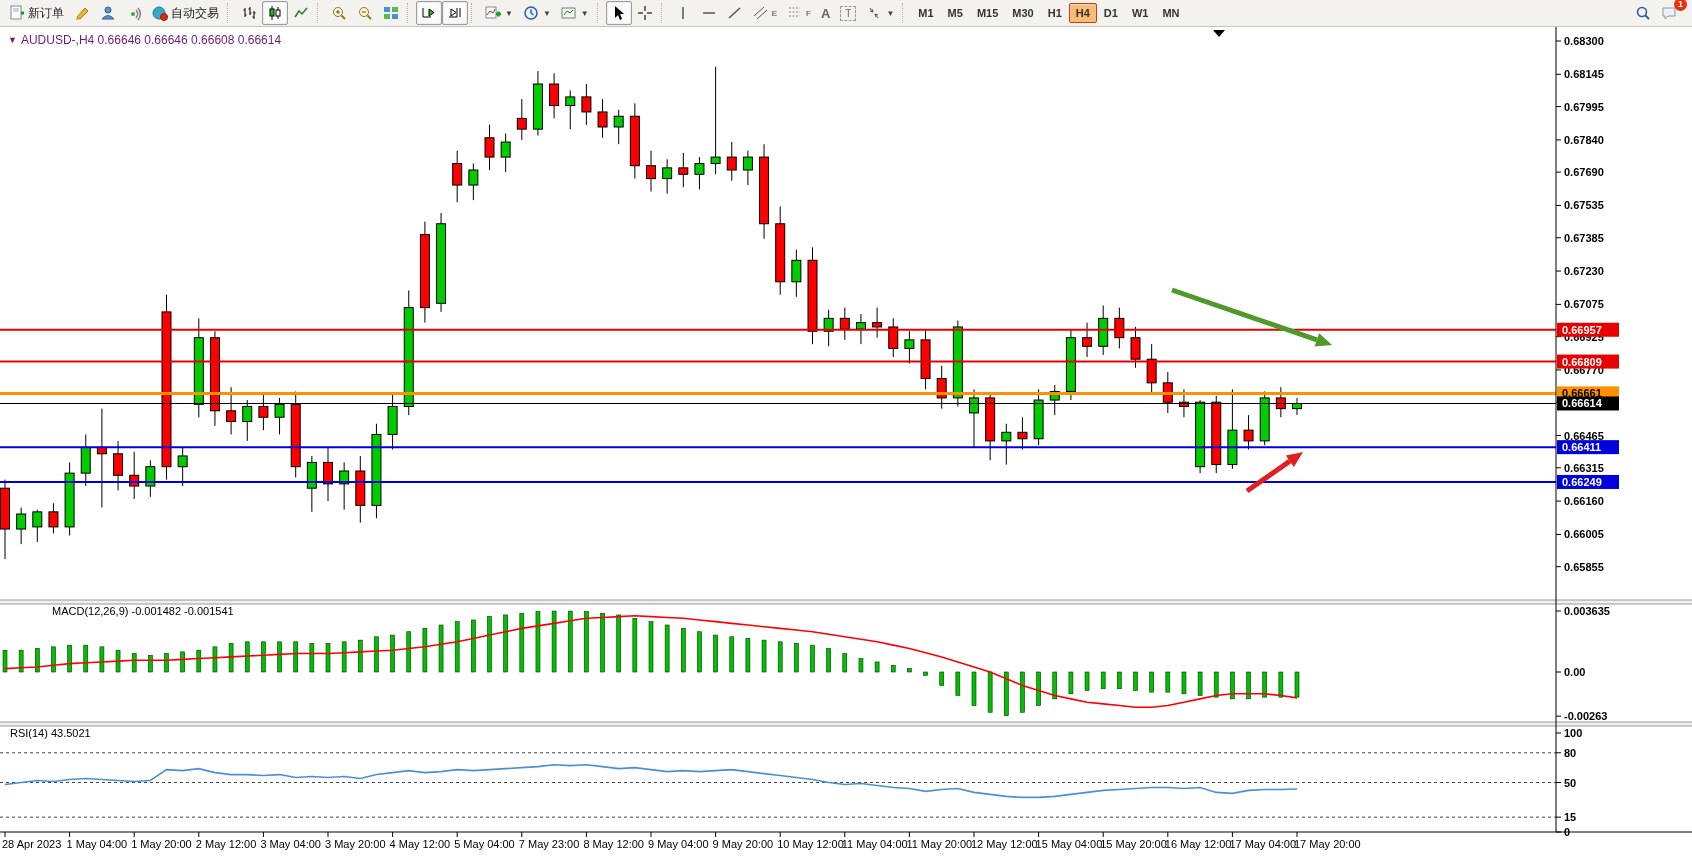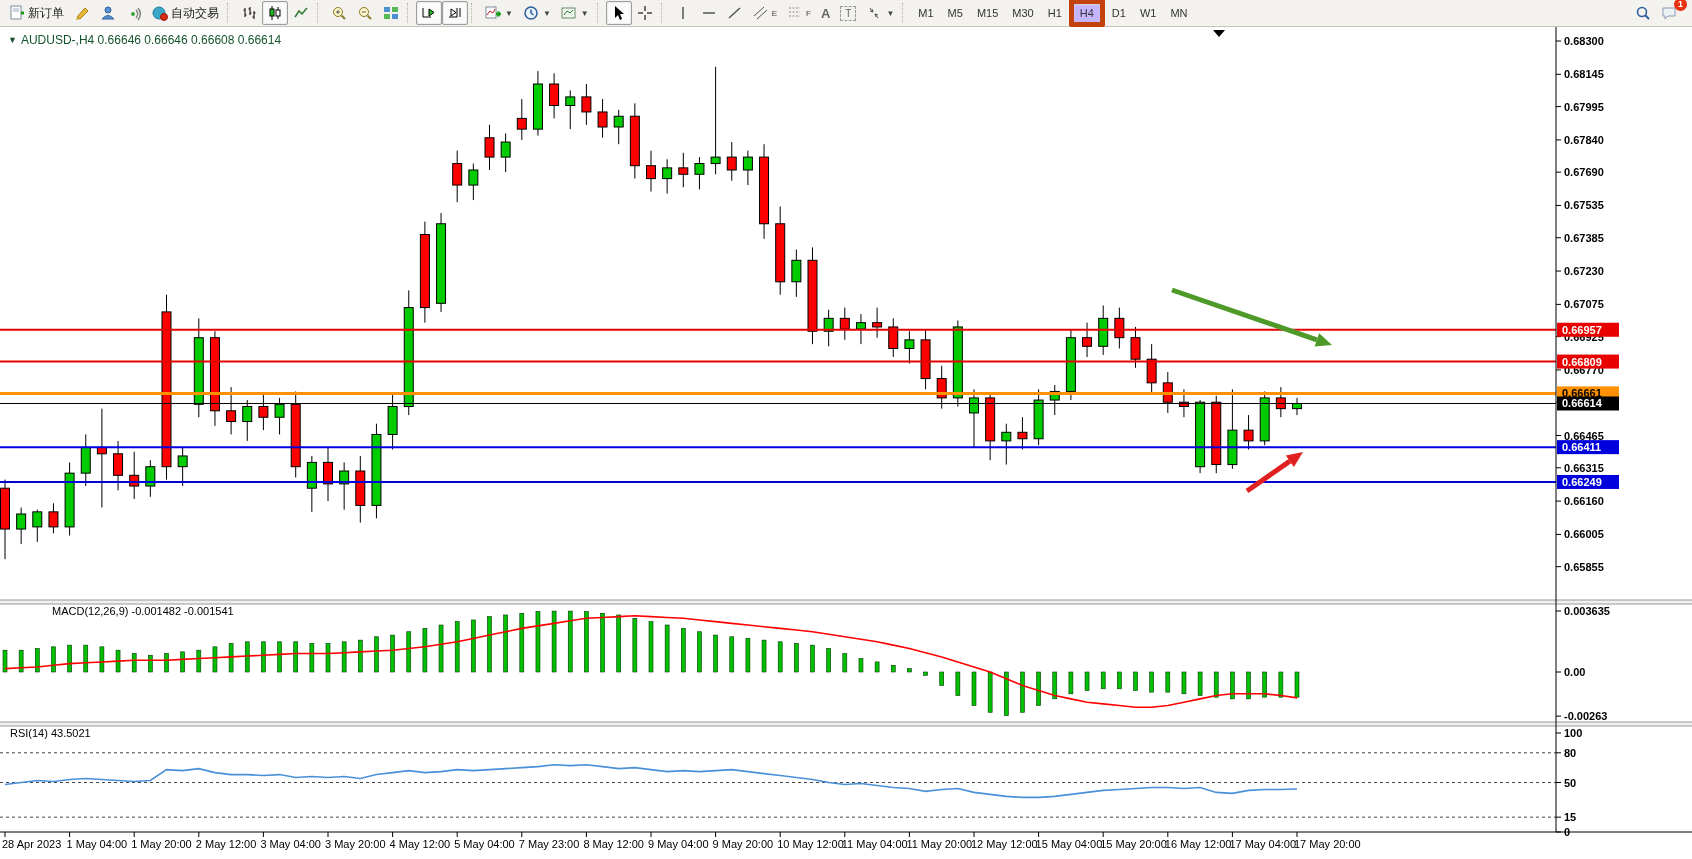--- a/index.html
+++ b/index.html
@@ -5,32 +5,32 @@
   html,body{margin:0;padding:0;background:#9a9a9a;}
   .app{position:relative;width:1692px;height:859px;background:#ffffff;overflow:hidden;
        font-family:"Liberation Sans",sans-serif;border:0;}
   
   .toolbar{position:absolute;left:0;top:0;width:1692px;height:27px;background:#f4f2ef;
            border-bottom:1px solid #c8c4bc;display:flex;align-items:center;padding:0 4px;box-sizing:border-box;}
   .tb-btn{display:flex;align-items:center;gap:3px;height:22px;padding:0 4px;border:1px solid transparent;
           border-radius:2px;font-size:12px;color:#222;cursor:default;white-space:nowrap;}
   .tb-btn.active{border:1px solid #9d9d9d;background:#fbfbfb;box-shadow:inset 0 0 2px #cfcfcf;}
   .tb-sep{width:5px;height:20px;margin:0 3px;border-left:1px dotted #b5b1a8;}
-  .tf-btn{font-size:11px;color:#333;padding:3px 6px;border:1px solid transparent;border-radius:2px;}
-  .tf-btn.active{border:5px solid #c2410c;background:#c4b5fd;box-shadow:inset 0 1px 2px #d8d8d8;}
+  .tf-btn{font-size:11px;color:#333;padding:3px 6px;border:1px solid transparent;border-radius:2px;font-weight:bold;}
+  .tf-btn.active{border:1px solid #c2410c;background:#fdba74;box-shadow:inset 0 1px 2px #d8d8d8;}
   .icon{display:inline-block;width:16px;height:16px;line-height:16px;text-align:center;}
   .drop{font-size:8px;color:#444;margin-left:1px;}
   .spacer{flex:1;}
   .badge{position:absolute;top:-4px;right:-6px;background:#e8320f;color:#fff;border-radius:50%;
          width:13px;height:13px;font-size:9px;line-height:13px;text-align:center;font-weight:bold;}
   .chat-wrap{position:relative;}
   
   .chart-area{position:absolute;left:0;top:27px;width:1692px;height:832px;background:#fff;}
   #chart-svg{position:absolute;left:0;top:0;}
-  .overlay{position:absolute;font-size:12px;color:#14532d;z-index:5;white-space:nowrap;}
+  .overlay{position:absolute;font-size:12px;color:#701a75;z-index:5;white-space:nowrap;}
   .sym-tri{font-size:9px;margin-right:4px;vertical-align:1px;}
   .panel-label{font-size:11px;color:#000;}
   .shift-marker{position:absolute;left:1213px;top:3px;width:0;height:0;z-index:6;
                 border-left:6px solid transparent;border-right:6px solid transparent;border-top:7px solid #000;}
   .scale-hotzone{position:absolute;z-index:7;}
 </style>
 </head>
 <body>
 
 <div class="app">

